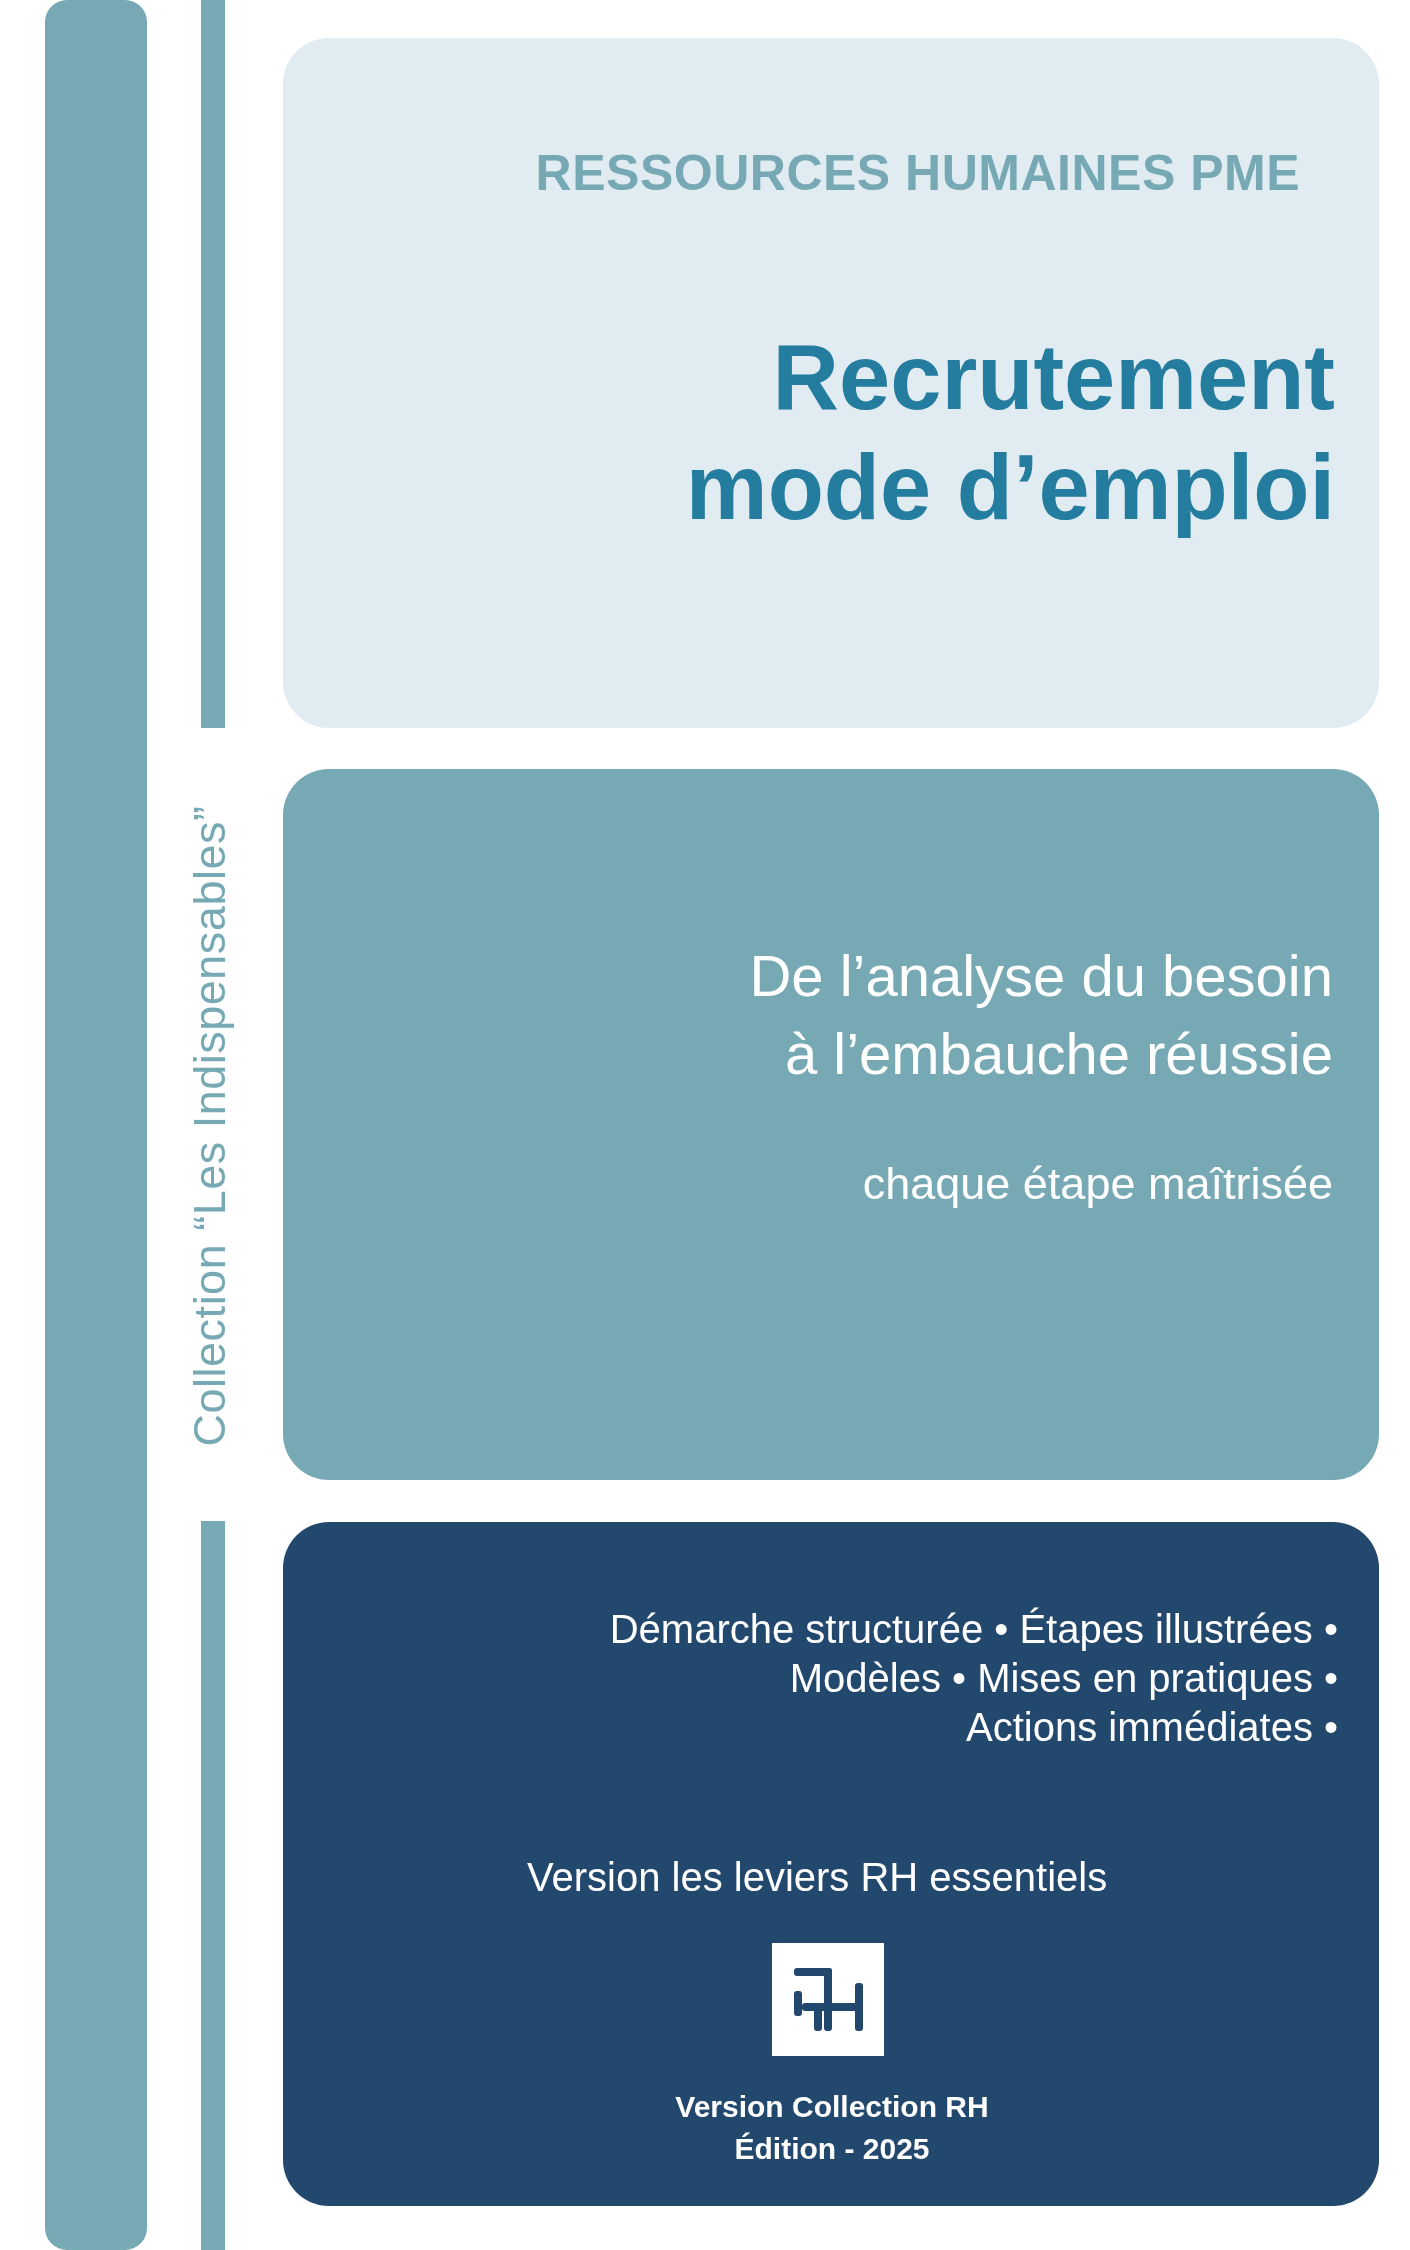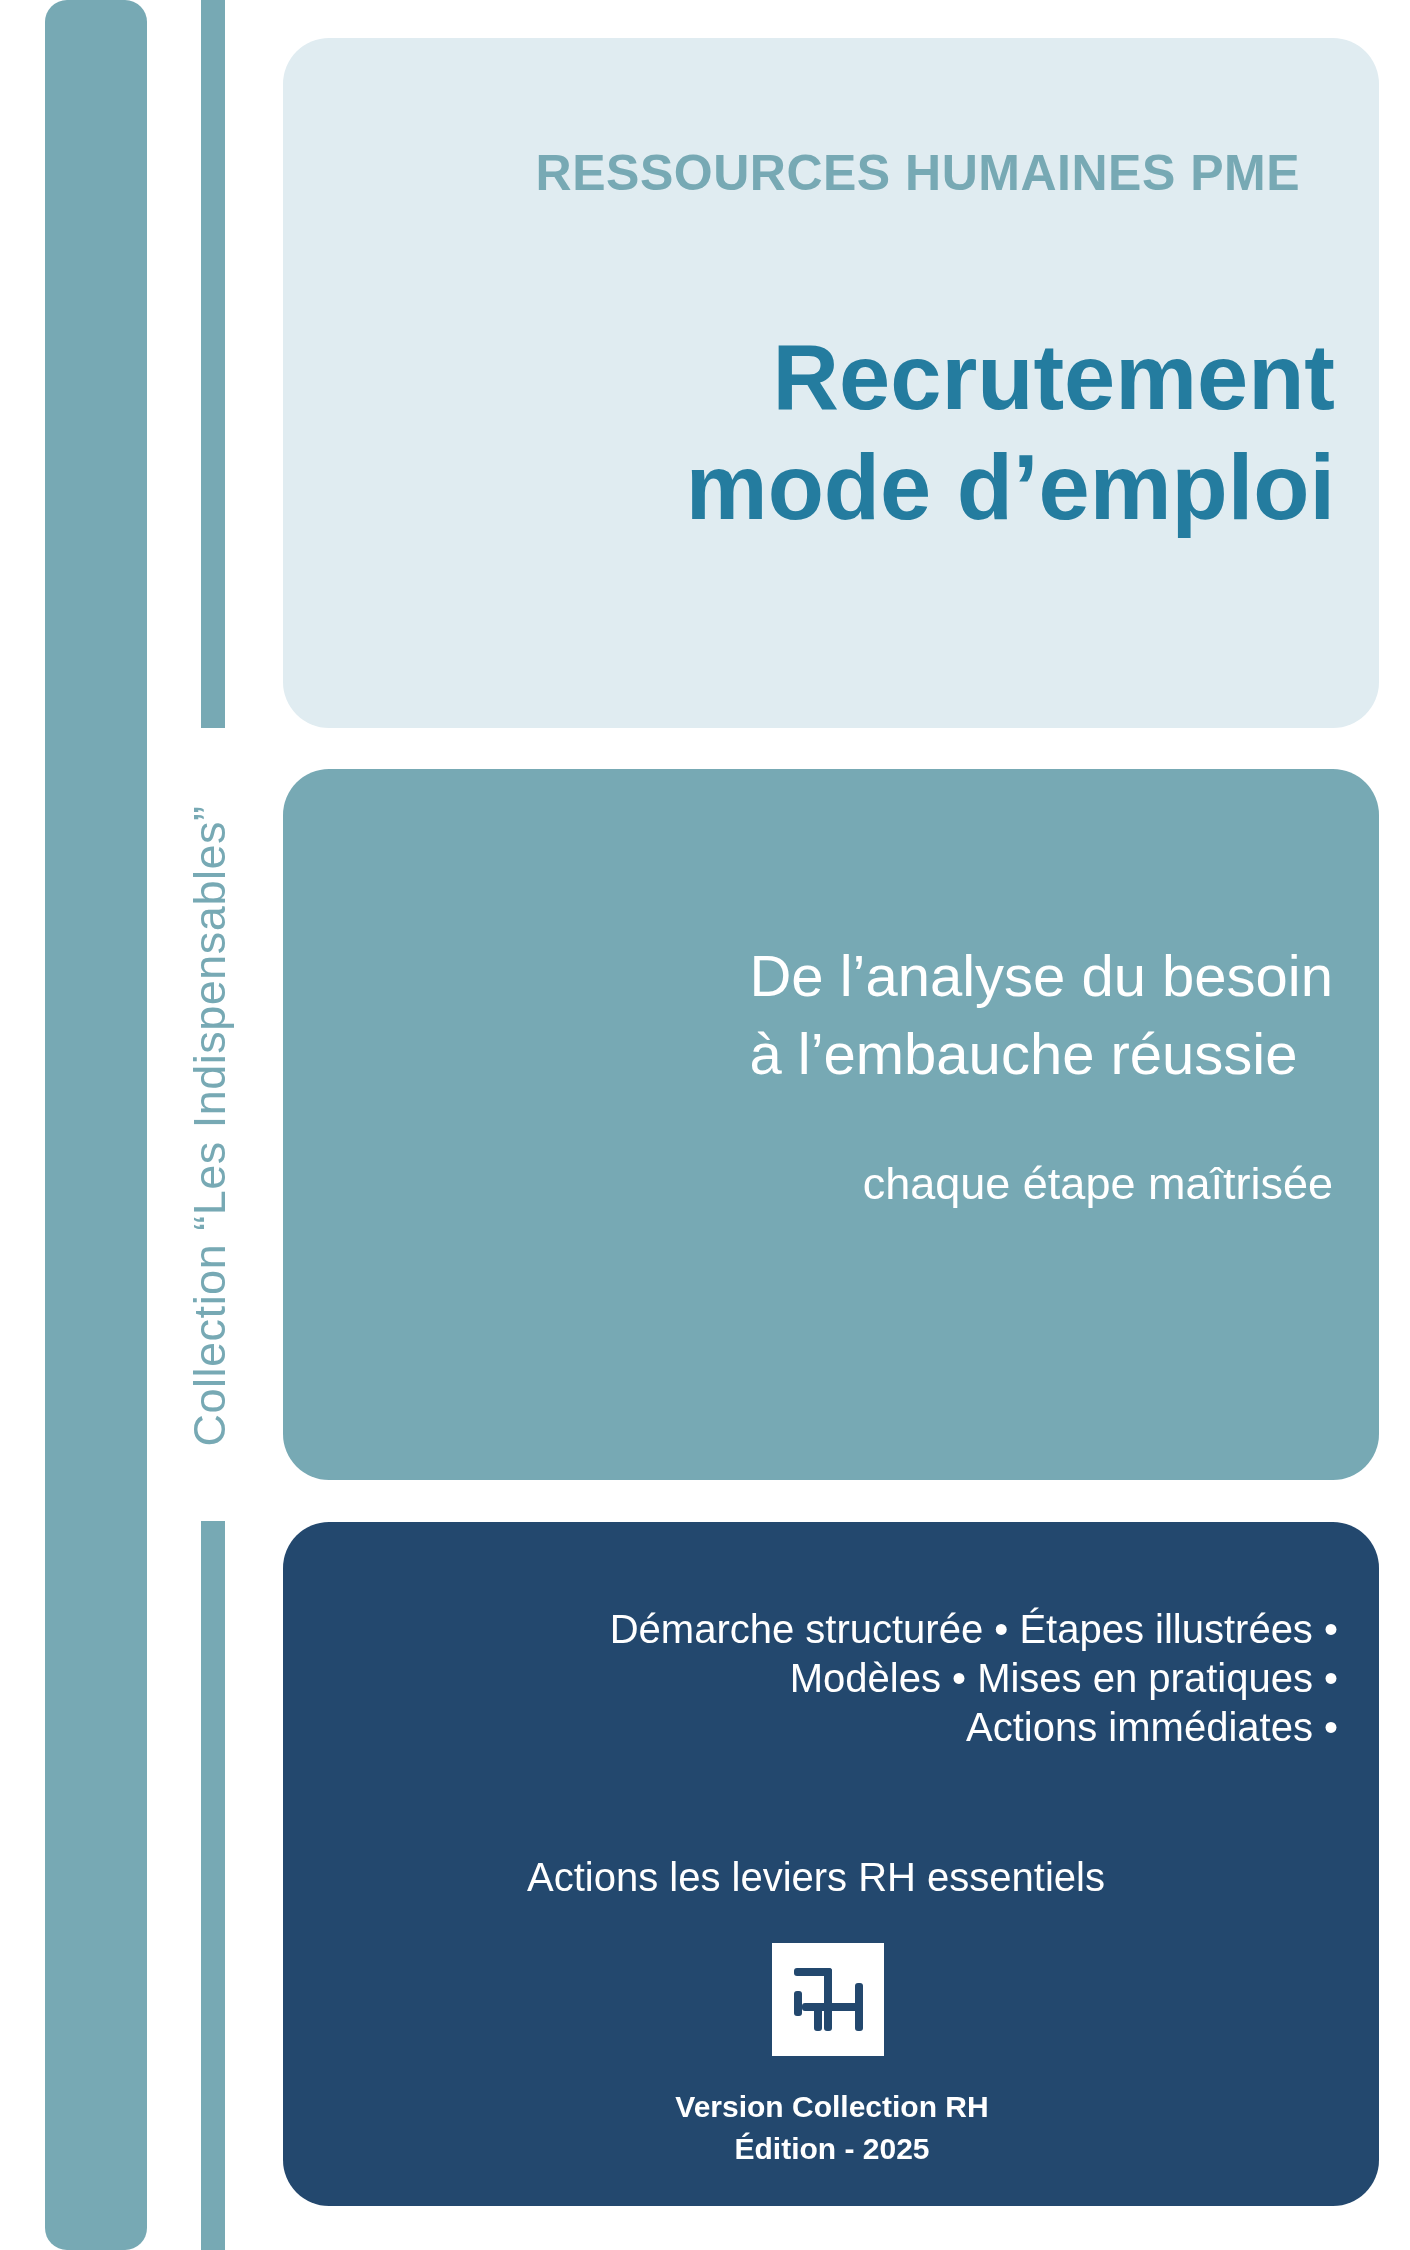--- a/index.html
+++ b/index.html
@@ -12,21 +12,21 @@
   .thin-bottom { top:1521px; height:729px; }
   .collection { left:185px; top:800px; width:50px; height:652px; }
   .collection span { position:absolute; left:50%; top:50%; white-space:nowrap;
      transform:translate(-50%,-50%) rotate(-90deg); color:#77a9b4; font-size:45px; font-weight:500; letter-spacing:0.5px; }
   .box { left:283px; width:1096px; border-radius:46px; }
   .box1 { top:38px; height:690px; background:#e0ecf1; }
   .box2 { top:769px; height:711px; background:#77a9b4; }
   .box3 { top:1522px; height:684px; background:#23486e; }
   .kicker { right:110px; top:144px; color:#77a9b4; font-size:50px; font-weight:600; letter-spacing:0.5px; white-space:nowrap;margin-left:48px; }
   .title { right:75px; top:322px; color:#247c9f; font-size:92px; font-weight:700; line-height:110px; text-align:right; }
-  .subtitle { right:77px; top:937px; color:#ffffff; font-size:58px; font-weight:500; line-height:78px; text-align:left; }
+  .subtitle { right:77px; top:937px; color:#ffffff; font-size:58px; font-weight:500; line-height:78px; text-align:right; }
   .tagline { right:77px; top:1158px; color:#ffffff; font-size:45px; font-weight:500; text-align:right; }
   .features { right:72px; top:1605px; color:#ffffff; font-size:40px; font-weight:500; line-height:49px; text-align:right; }
   .cta { left:527px; top:1855px; color:#ffffff; font-size:40px; font-weight:500; white-space:nowrap; }
   .logo { left:772px; top:1943px; width:112px; height:113px; background:#ffffff; }
   .logo svg { position:absolute; left:0; top:0; }
   .edition { left:632px; top:2086px; width:400px; color:#ffffff; font-size:30px; font-weight:600; line-height:42px; text-align:center; }
 </style>
 </head>
 <body>
 
@@ -51,21 +51,21 @@
   <div>à l’embauche réussie</div>
 </div>
 <div class="abs tagline">chaque étape maîtrisée</div>
 
 <div class="abs box box3"></div>
 <div class="abs features">
   <div>Démarche structurée • Étapes illustrées •</div>
   <div>Modèles • Mises en pratiques •</div>
   <div>Actions immédiates •</div>
 </div>
-<div class="abs cta">Actions les leviers RH essentiels</div>
+<div class="abs cta">Version les leviers RH essentiels</div>
 
 <div class="abs logo">
   <svg width="112" height="113" viewBox="0 0 112 113">
     <g fill="#23486e">
 
       <rect x="22" y="25" width="38" height="8" rx="3"></rect>
 
       <rect x="22" y="48" width="8" height="25" rx="3"></rect>
 
       <rect x="52" y="25" width="8" height="63" rx="3"></rect>

